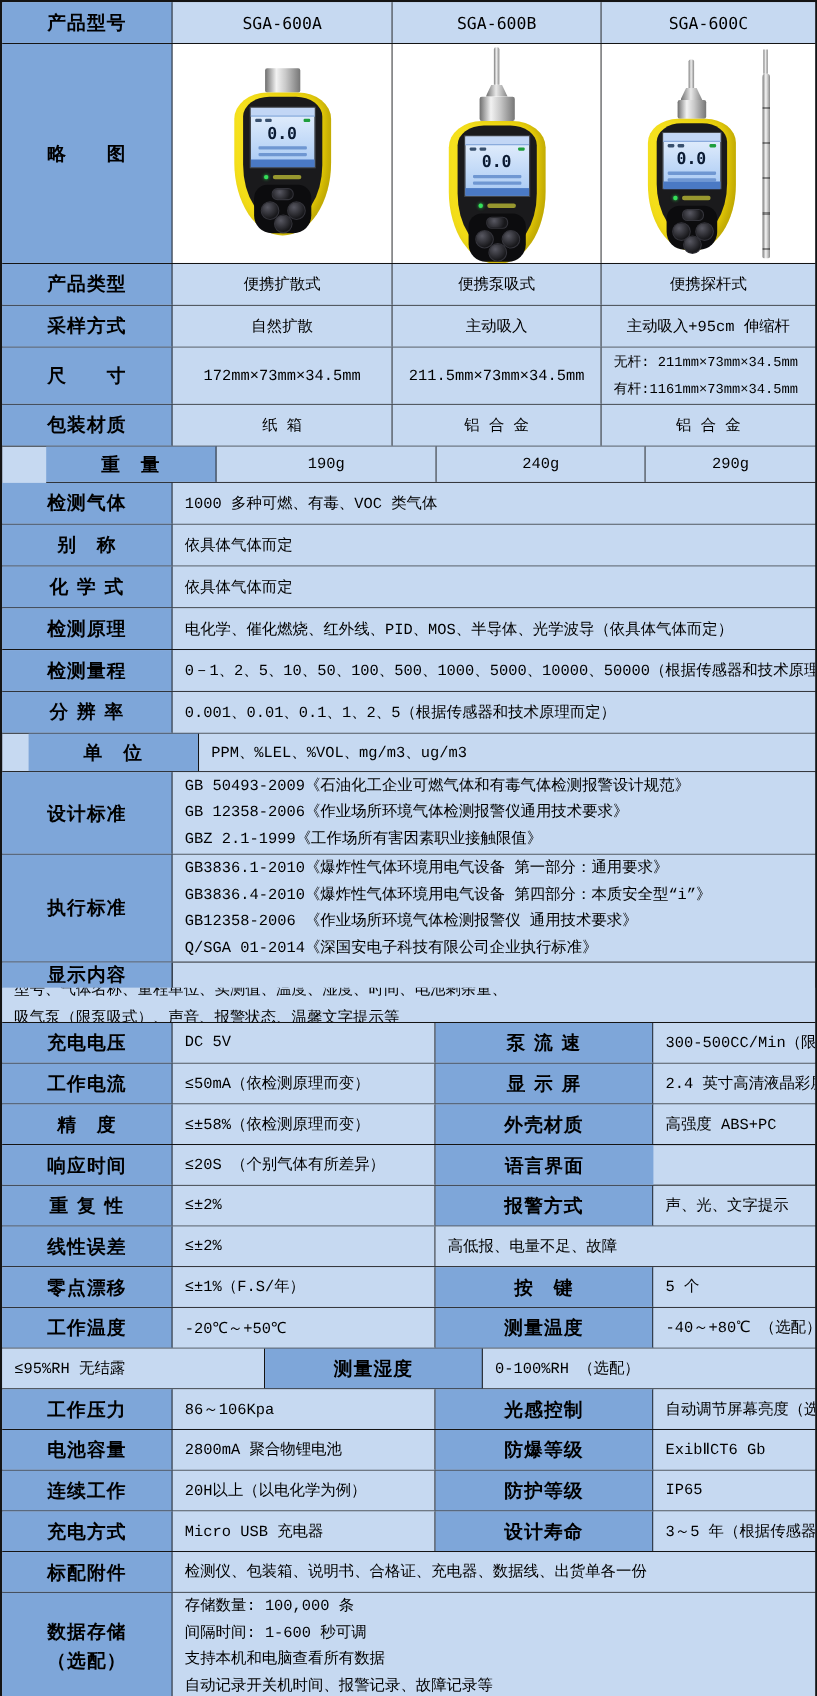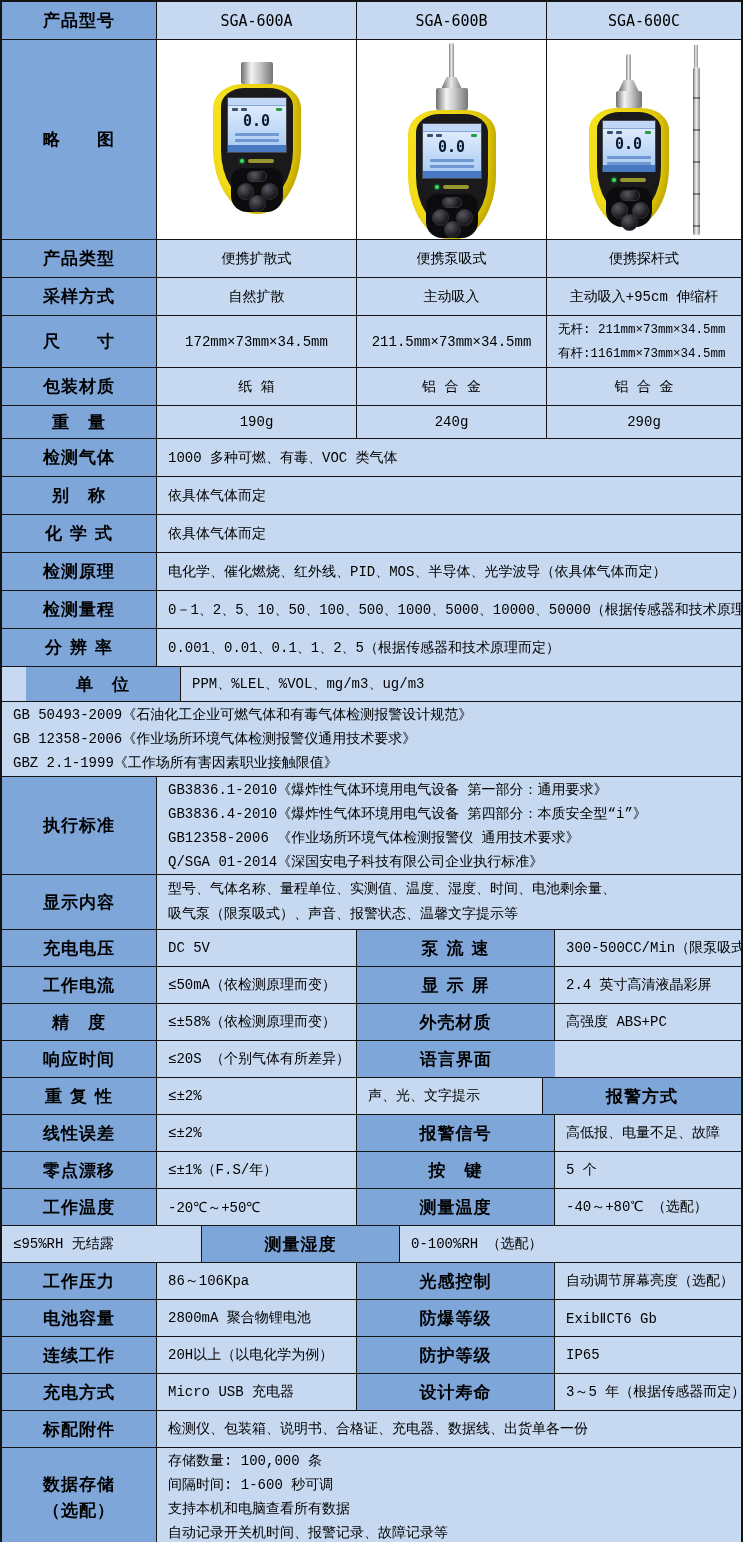--- a/index.html
+++ b/index.html
@@ -12,25 +12,25 @@
   .cell:last-child{border-right:none;}
   .lab{background:#7EA6D9;font-weight:bold;font-size:17px;letter-spacing:1px;}
   .val{background:#C6D9F1;font-size:14px;font-family:Liberation Mono, monospace;}
   .left{justify-content:flex-start;padding:0 6px 0 11px;white-space:nowrap;}
   .col{flex-direction:column;align-items:flex-start;justify-content:center;}
   .col > div{white-space:nowrap;}
   .wl{width:155px;flex:none;}
   .wa{width:200px;flex:none;}
   .wb{width:190px;flex:none;}
   .wc{flex:1;}
-  .wv1{width:200px;flex:none;}
+  .wv1{width:239px;flex:none;}
   .wl2{width:198px;flex:none;}
   .wv2{flex:1;}
-  .h37{height:37px;} .h199{height:199px;} .h51{height:51px;} .h32{height:32px;}
-  .h34{height:34px;padding-left:24px;} .h74{height:74px;} .h97{height:97px;} .h54{height:54px;}
+  .h37{height:37px;} .h199{height:199px;} .h51{height:51px;} .h32{height:32px;margin-left:40px;}
+  .h34{height:34px;padding-left:24px;} .h74{height:74px;} .h97{height:97px;} .h54{height:54px;flex-direction:column;}
   .h36{height:36px;} .h98{height:98px;}
   .model{font-family:"DejaVu Sans Mono","DejaVu Sans",sans-serif;font-size:15px;}
   .lines74 > div{line-height:24px;}
   .lines97 > div{line-height:24px;}
   .lines54 > div{line-height:25px;}
   .lines98 > div{line-height:24px;}
   .dimc{font-size:12.5px;}
   .dimc > div{line-height:24px;}
   .img{background:#ffffff;align-items:flex-start;}
   
@@ -267,20 +267,21 @@
   <div class="row h37">
     <div class="cell lab wl">分 辨 率</div>
     <div class="cell val wc left">0.001、0.01、0.1、1、2、5（根据传感器和技术原理而定）</div>
   </div>
   <div class="row h34">
     <div class="cell lab wl">单　位</div>
     <div class="cell val wc left">PPM、%LEL、%VOL、mg/m3、ug/m3</div>
   </div>
 
   <div class="row h74">
+    <div class="cell lab wl">设计标准</div>
     <div class="cell val wc col left lines74">
       <div>GB 50493-2009《石油化工企业可燃气体和有毒气体检测报警设计规范》</div>
       <div>GB 12358-2006《作业场所环境气体检测报警仪通用技术要求》</div>
       <div>GBZ 2.1-1999《工作场所有害因素职业接触限值》</div>
     </div>
   </div>
 
   <div class="row h97">
     <div class="cell lab wl">执行标准</div>
     <div class="cell val wc col left lines97">
@@ -318,27 +319,26 @@
     <div class="cell val wv2 left">高强度 ABS+PC</div>
   </div>
   <div class="row h36">
     <div class="cell lab wl">响应时间</div>
     <div class="cell val wv1 left">≤20S （个别气体有所差异）</div>
     <div class="cell lab wl2">语言界面</div>
   </div>
   <div class="row h36">
     <div class="cell lab wl">重 复 性</div>
     <div class="cell val wv1 left">≤±2%</div>
+    <div class="cell lab wl2">报警方式</div>
     <div class="cell val wv2 left">声、光、文字提示</div>
-    <div class="cell lab wl2">报警方式</div>
   </div>
   <div class="row h36">
     <div class="cell lab wl">线性误差</div>
     <div class="cell val wv1 left">≤±2%</div>
-    <div class="cell lab wl2">报警信号</div>
     <div class="cell val wv2 left">高低报、电量不足、故障</div>
   </div>
   <div class="row h36">
     <div class="cell lab wl">零点漂移</div>
     <div class="cell val wv1 left">≤±1%（F.S/年）</div>
     <div class="cell lab wl2">按　键</div>
     <div class="cell val wv2 left">5 个</div>
   </div>
   <div class="row h36">
     <div class="cell lab wl">工作温度</div>

